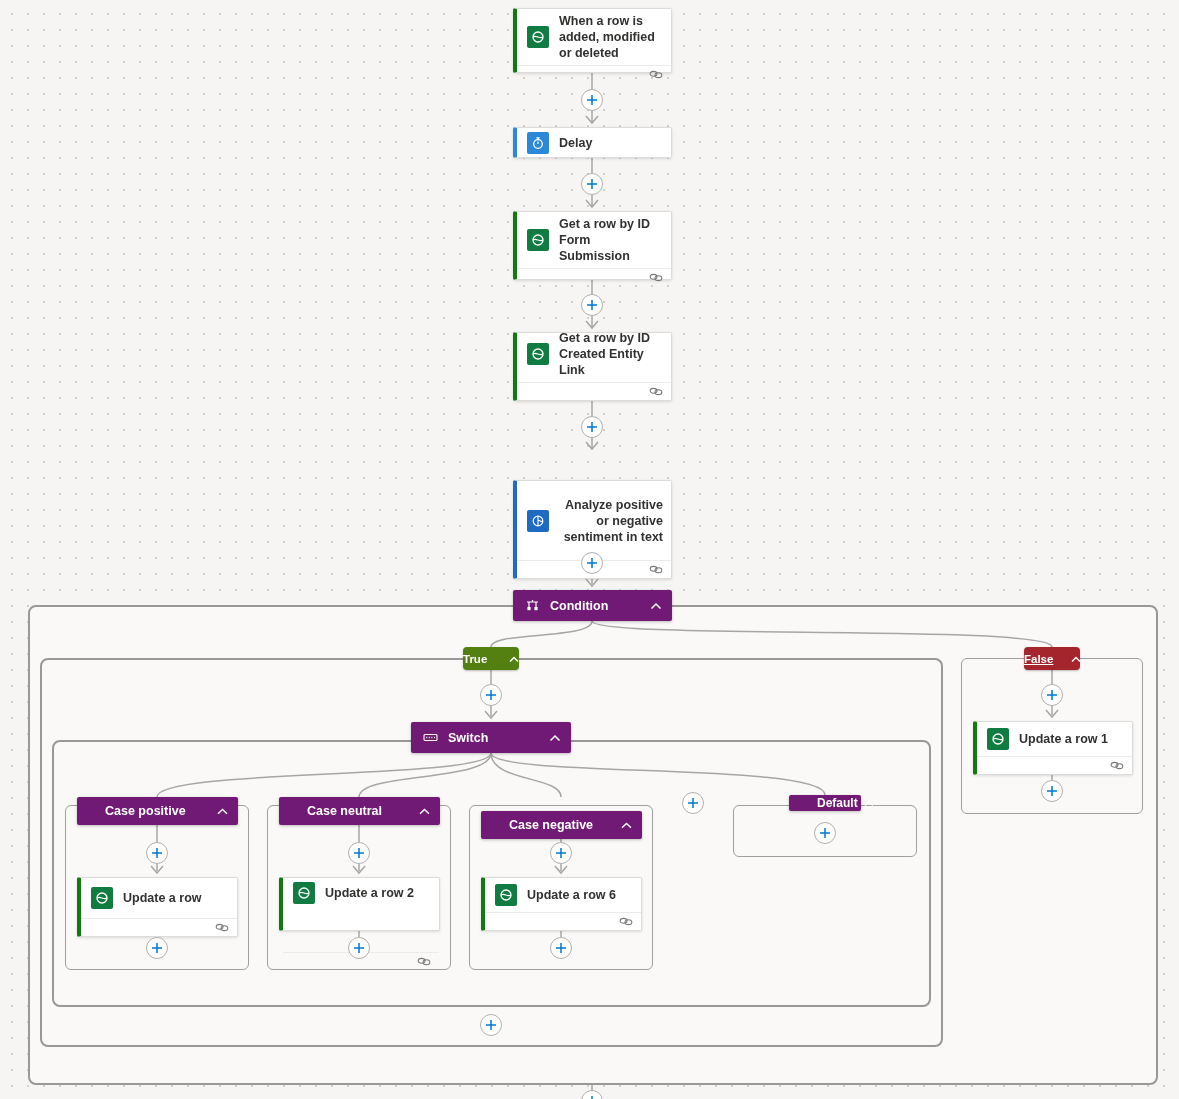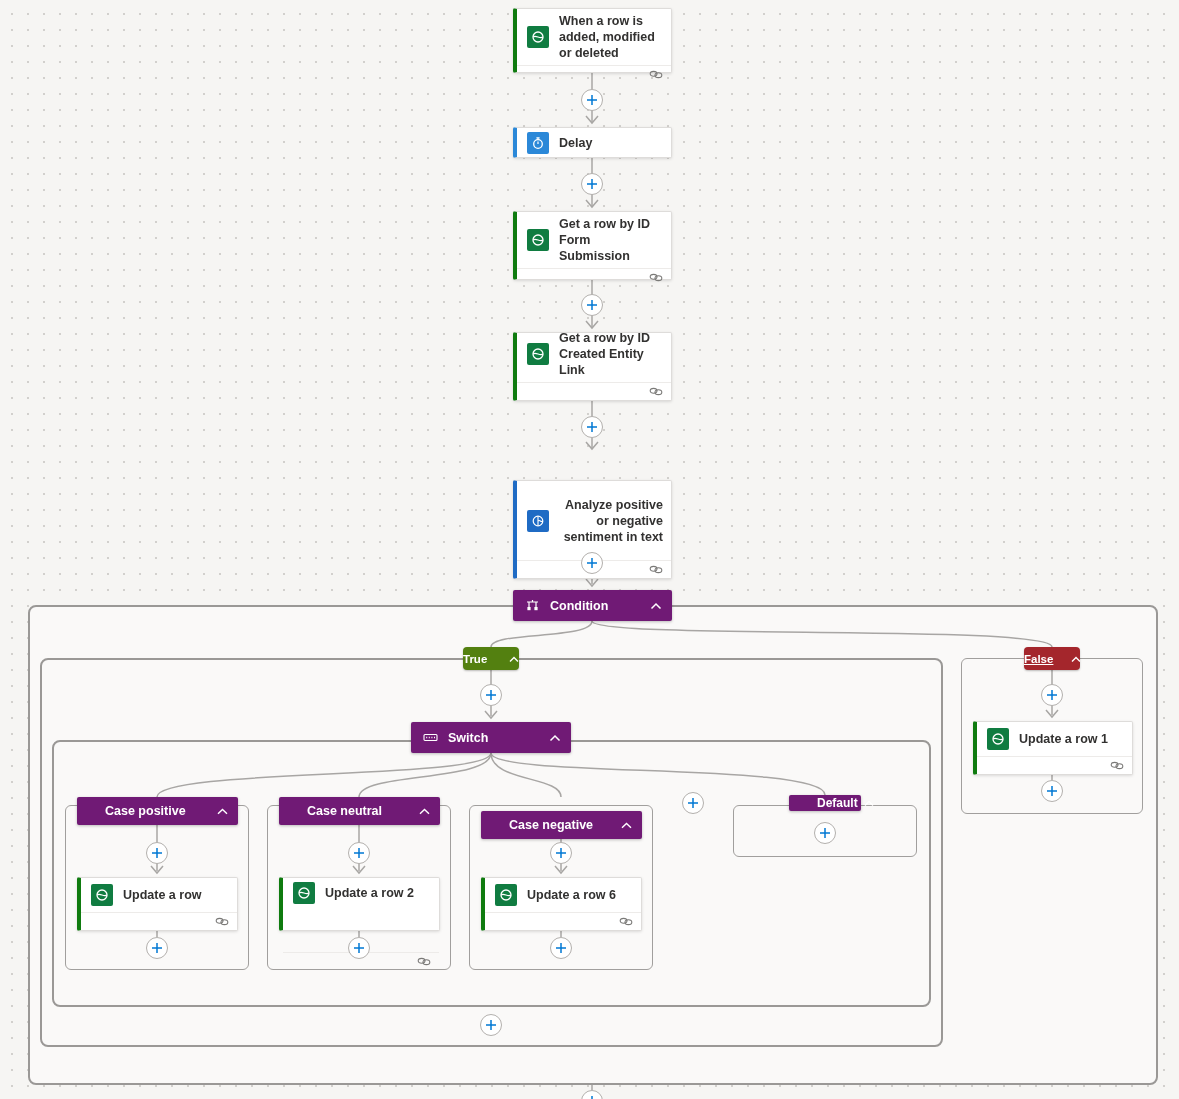--- a/index.html
+++ b/index.html
@@ -309,21 +309,21 @@
 </div>
 <div class="scope-header case-hdr" style="left:789px;top:795px;width:72px;height:16px;font-size:12px;">
   <span class="hdr-label">Default</span>
   <span class="chev" style="margin:0 6px;">
     <svg width="10" height="7" viewBox="0 0 10 7">
         <path d="M1,5.5 L5,1.5 L9,5.5" stroke="#fff" stroke-width="1.4" fill="none"></path>
       </svg>
   </span>
 </div>
 
-<div class="card" style="left:77px;top:877px;width:161px;height:54px;border-left-color:#0f7b0f;">
+<div class="card" style="left:77px;top:877px;width:161px;height:60px;border-left-color:#0f7b0f;">
   <div class="card-main">
     <span class="icon-sq" style="background:#107c41;">
       <svg width="14" height="14" viewBox="0 0 14 14">
           <circle cx="7" cy="7" r="5" stroke="#fff" stroke-width="1.3" fill="none"></circle>
           <path d="M2.2,7 C4.6,4.4 9.4,9.6 11.8,7" stroke="#fff" stroke-width="1.2" fill="none"></path>
         </svg>
     </span>
     <span class="card-title">Update a row</span>
   </div>
   <div class="card-footer">

